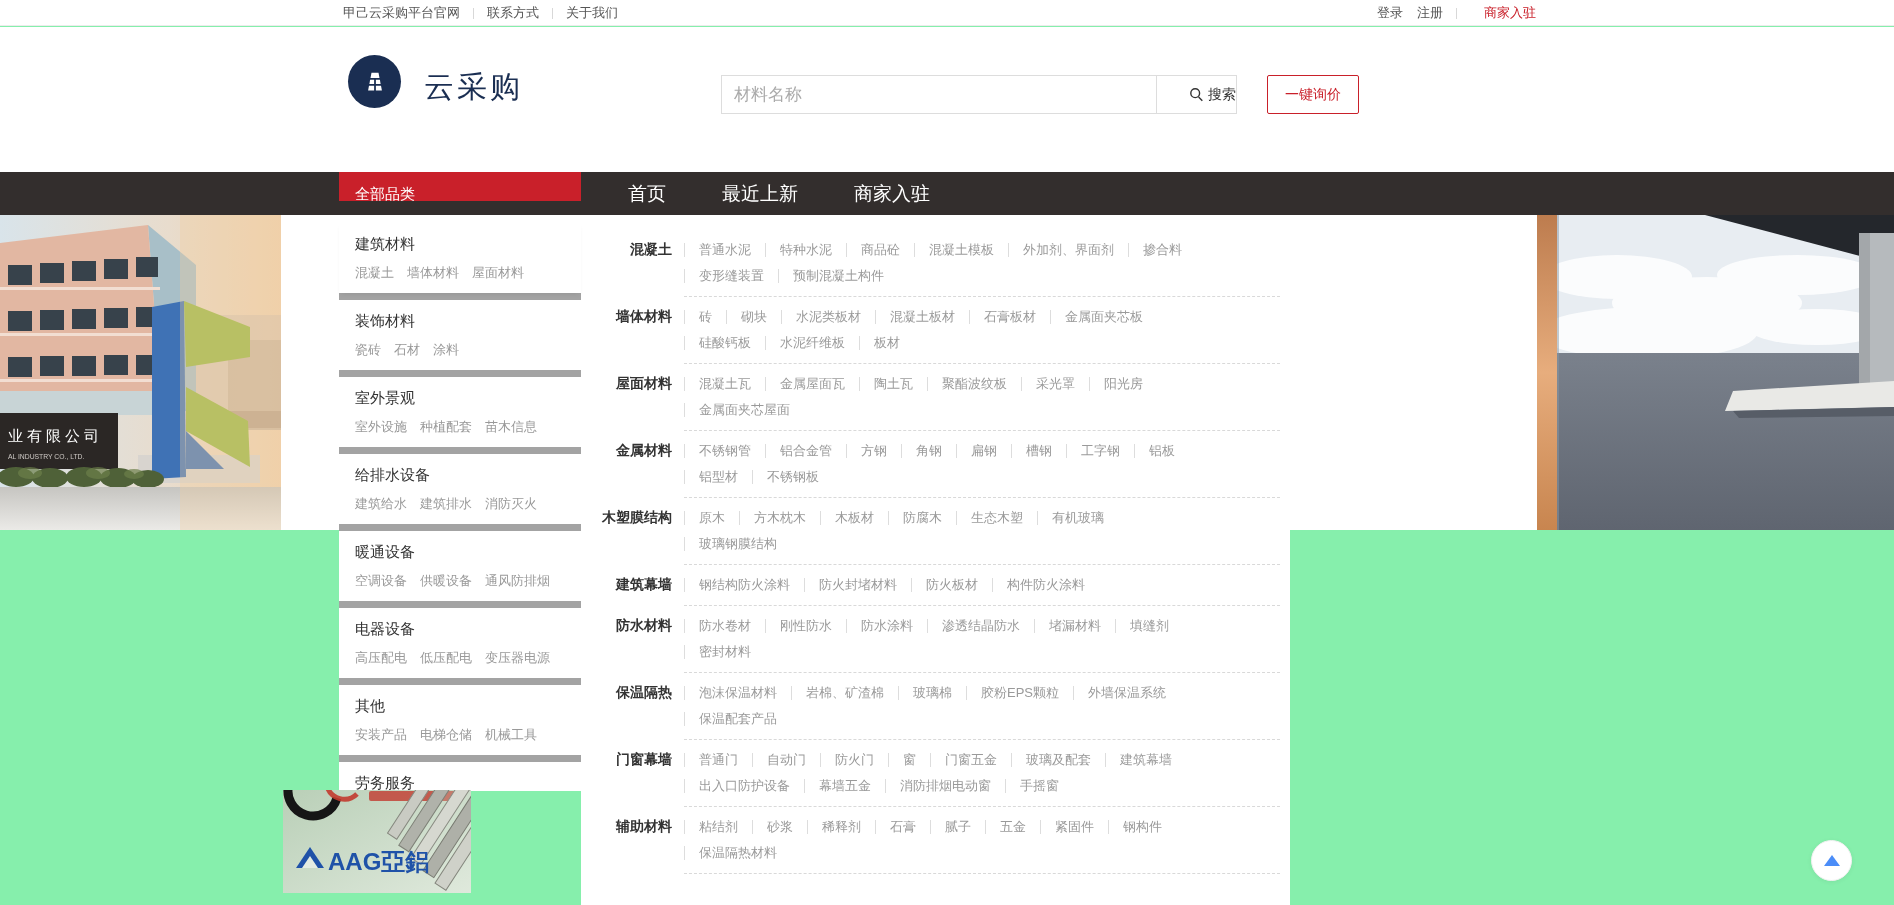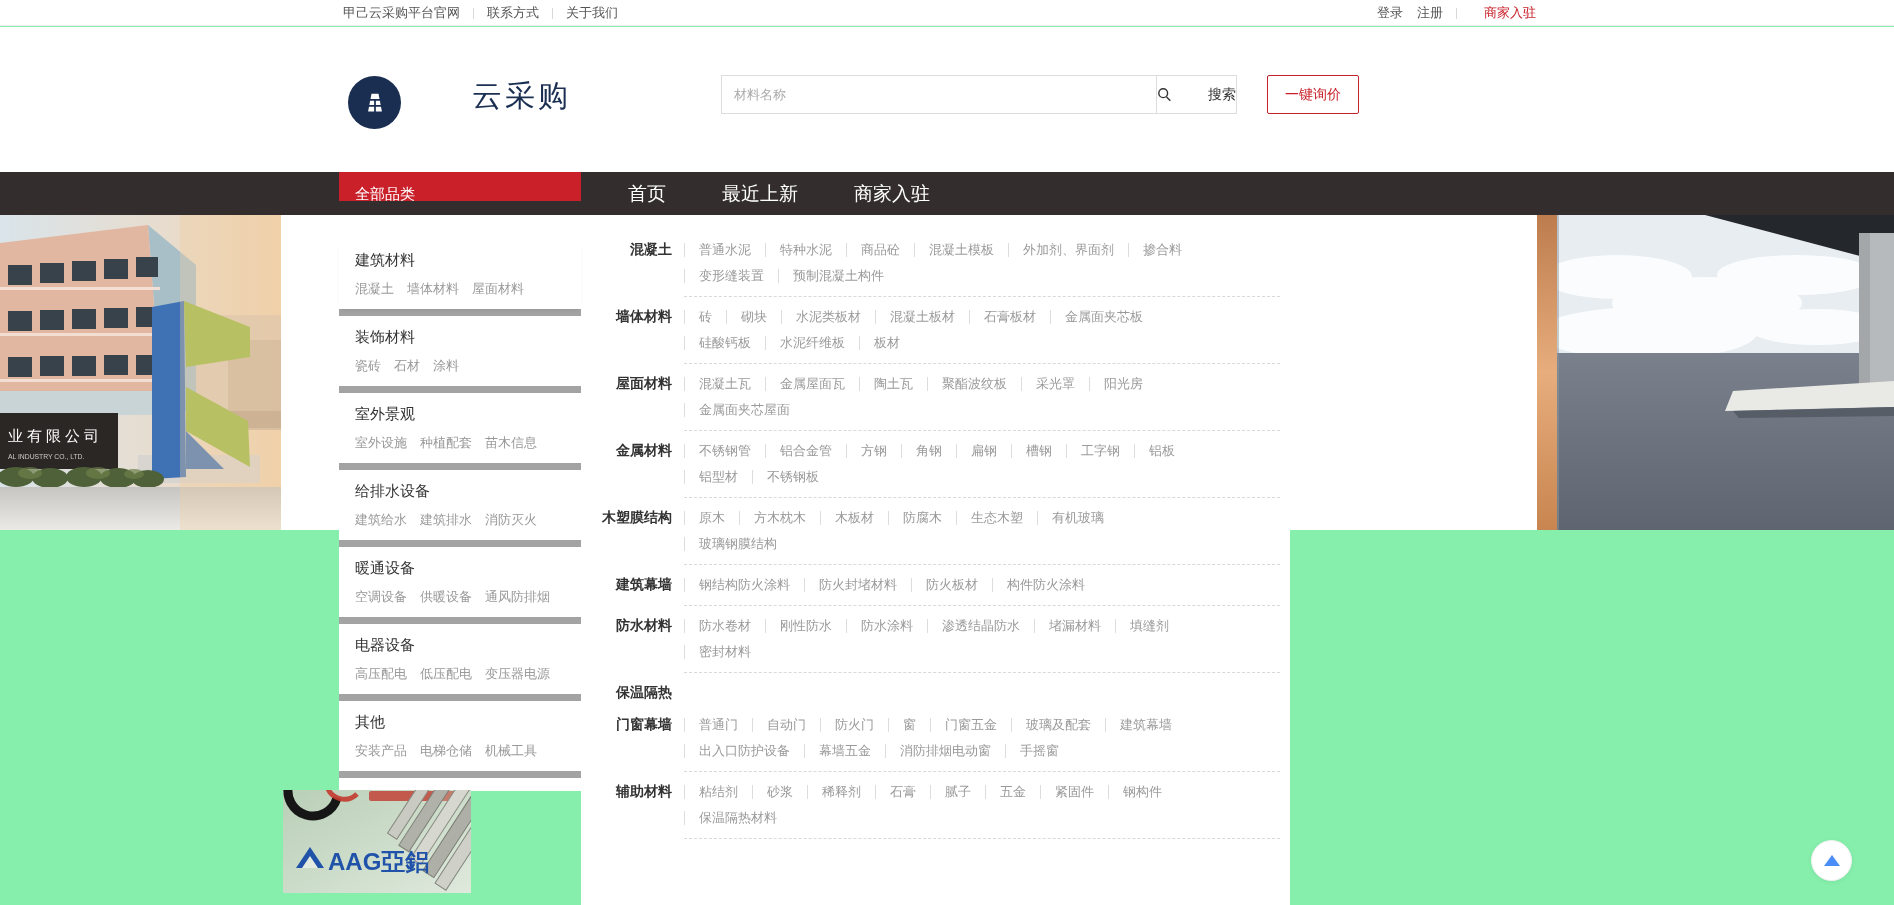--- a/index.html
+++ b/index.html
@@ -19,42 +19,42 @@
   .topbar-left{position:absolute;left:343px;top:0;line-height:26px;white-space:nowrap;}
   .topbar-right{position:absolute;right:358px;top:0;line-height:26px;white-space:nowrap;}
   .tb-link{color:#555;}
   .tb-link.accent{color:var(--brand-red);}
   .topbar-right .tb-link{margin-left:14px;}
   .topbar-right .tb-link:first-child{margin-left:0;}
   .tsep{display:inline-block;width:1px;height:11px;background:#d8d8d8;margin:0 13px;vertical-align:middle;}
 
   
   .header{position:absolute;left:0;top:27px;width:100%;height:145px;background:#fff;}
-  .logo{position:absolute;left:348px;top:49px;display:flex;align-items:flex-start;gap:48px;}
+  .logo{position:absolute;left:348px;top:28px;display:flex;align-items:flex-end;}
   .logo-circle{width:53px;height:53px;border-radius:50%;background:var(--logo-navy);display:flex;align-items:center;justify-content:center;}
   .logo-text{font-size:30px;color:var(--logo-navy);letter-spacing:3px;margin-left:23px;font-weight:500;}
   .searchbox{position:absolute;left:721px;top:48px;width:516px;height:39px;border:1px solid #ddd;background:#fff;display:flex;}
-  .search-input{flex:1;border:none;outline:none;padding:0 12px;font-size:13px;color:#333;font-family:inherit;}
+  .search-input{flex:1;border:none;outline:none;padding:0 12px;font-size:17px;color:#333;font-family:inherit;}
   .search-input::placeholder{color:#aaa;}
-  .search-btn{width:80px;border:none;border-left:1px solid #ddd;background:#fff;font-size:14px;color:#333;display:flex;align-items:center;justify-content:space-between;gap:4px;cursor:pointer;font-family:inherit;}
+  .search-btn{width:80px;border:none;border-left:1px solid #ddd;background:#fff;font-size:14px;color:#333;display:flex;align-items:center;justify-content:flex-end;gap:4px;cursor:pointer;font-family:inherit;}
   .quote-btn{position:absolute;left:1267px;top:48px;width:92px;height:39px;background:#fff;border:1px solid var(--brand-red);color:var(--brand-red);font-size:14px;border-radius:2px;cursor:pointer;font-family:inherit;}
 
   
   .navbar{position:absolute;left:0;top:172px;width:100%;height:43px;background:var(--navbar-bg);}
   .all-cats{position:absolute;left:339px;top:0;width:242px;height:29px;background:var(--brand-red);color:#fff;font-size:15px;line-height:43px;padding-left:16px;}
   .nav-links{position:absolute;left:628px;top:0;line-height:43px;white-space:nowrap;}
   .nav-link{color:#fff;font-size:19px;margin-right:56px;display:inline-block;}
 
   
   .hero-left{position:absolute;left:0;top:215px;width:337px;height:315px;}
   .hero-right{position:absolute;left:1537px;top:215px;width:357px;height:315px;}
   .hero-mid{position:absolute;left:281px;top:215px;width:1256px;height:315px;background:#fff;}
 
   
-  .sidebar{position:absolute;left:339px;top:215px;width:242px;height:576px;background:#fff;padding-top:24px;}
+  .sidebar{position:absolute;left:339px;top:215px;width:242px;height:576px;background:#fff;padding-top:8px;}
   .sgroup{padding:12px 16px 11px;}
   .sgroup + .sgroup{border-top:7px solid #a3a3a3;}
   .sgroup:first-child{box-shadow:0 3px 5px -2px rgba(0,0,0,.08);position:relative;z-index:2;}
   .sg-title{display:block;font-size:15px;color:#333;margin-bottom:9px;}
   .sg-links{line-height:18px;white-space:nowrap;}
   .sg-link{font-size:13px;color:#999;margin-right:13px;}
 
   
   .mega{position:absolute;left:581px;top:215px;width:709px;height:690px;background:#fff;padding:15px 10px 0 0;}
   .mrow{display:flex;}
@@ -287,20 +287,24 @@
       </div>
       <div class="mrow">
         <a class="mlabel">防水材料</a>
         <div class="mlinks">
           <div class="mline"><a class="mlink">防水卷材</a><a class="mlink">刚性防水</a><a class="mlink">防水涂料</a><a class="mlink">渗透结晶防水</a><a class="mlink">堵漏材料</a><a class="mlink">填缝剂</a></div>
           <div class="mline"><a class="mlink">密封材料</a></div>
         </div>
       </div>
       <div class="mrow">
         <a class="mlabel">保温隔热</a>
+        <div class="mlinks">
+          <div class="mline"><a class="mlink">泡沫保温材料</a><a class="mlink">岩棉、矿渣棉</a><a class="mlink">玻璃棉</a><a class="mlink">胶粉EPS颗粒</a><a class="mlink">外墙保温系统</a></div>
+          <div class="mline"><a class="mlink">保温配套产品</a></div>
+        </div>
       </div>
       <div class="mrow">
         <a class="mlabel">门窗幕墙</a>
         <div class="mlinks">
           <div class="mline"><a class="mlink">普通门</a><a class="mlink">自动门</a><a class="mlink">防火门</a><a class="mlink">窗</a><a class="mlink">门窗五金</a><a class="mlink">玻璃及配套</a><a class="mlink">建筑幕墙</a></div>
           <div class="mline"><a class="mlink">出入口防护设备</a><a class="mlink">幕墙五金</a><a class="mlink">消防排烟电动窗</a><a class="mlink">手摇窗</a></div>
         </div>
       </div>
       <div class="mrow">
         <a class="mlabel">辅助材料</a>

